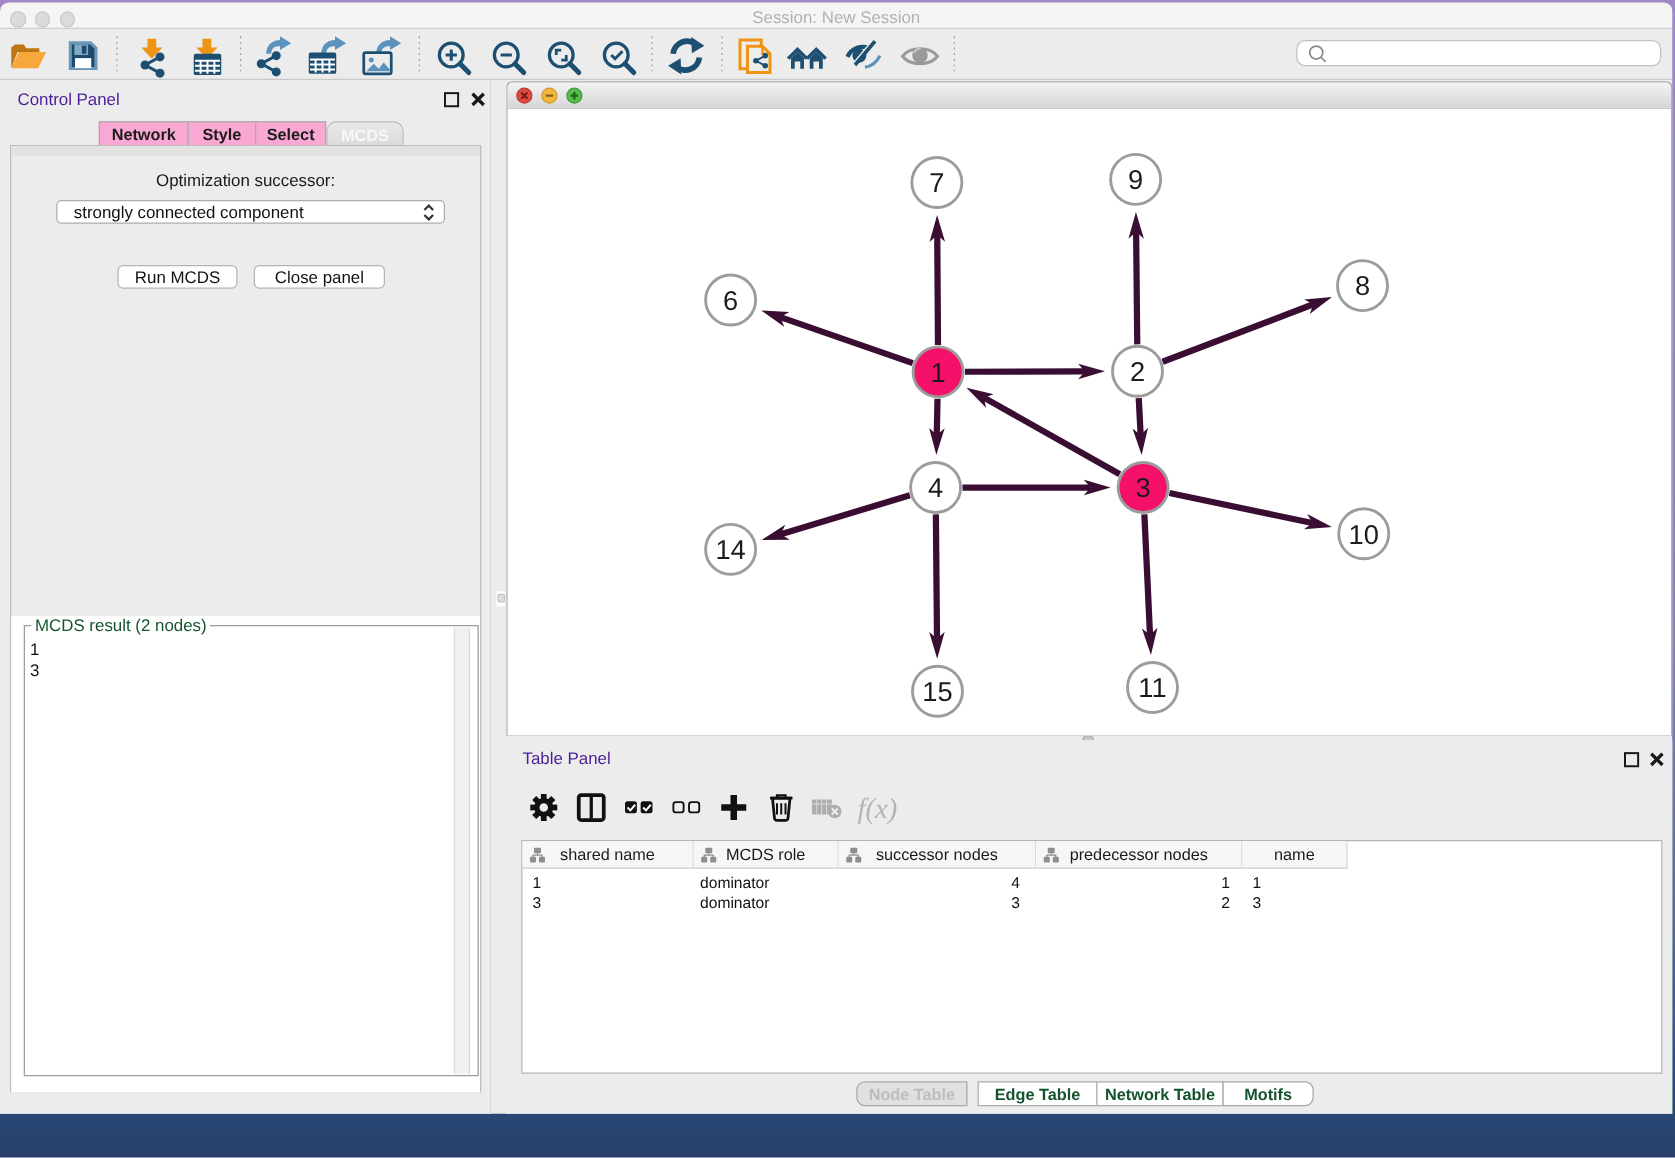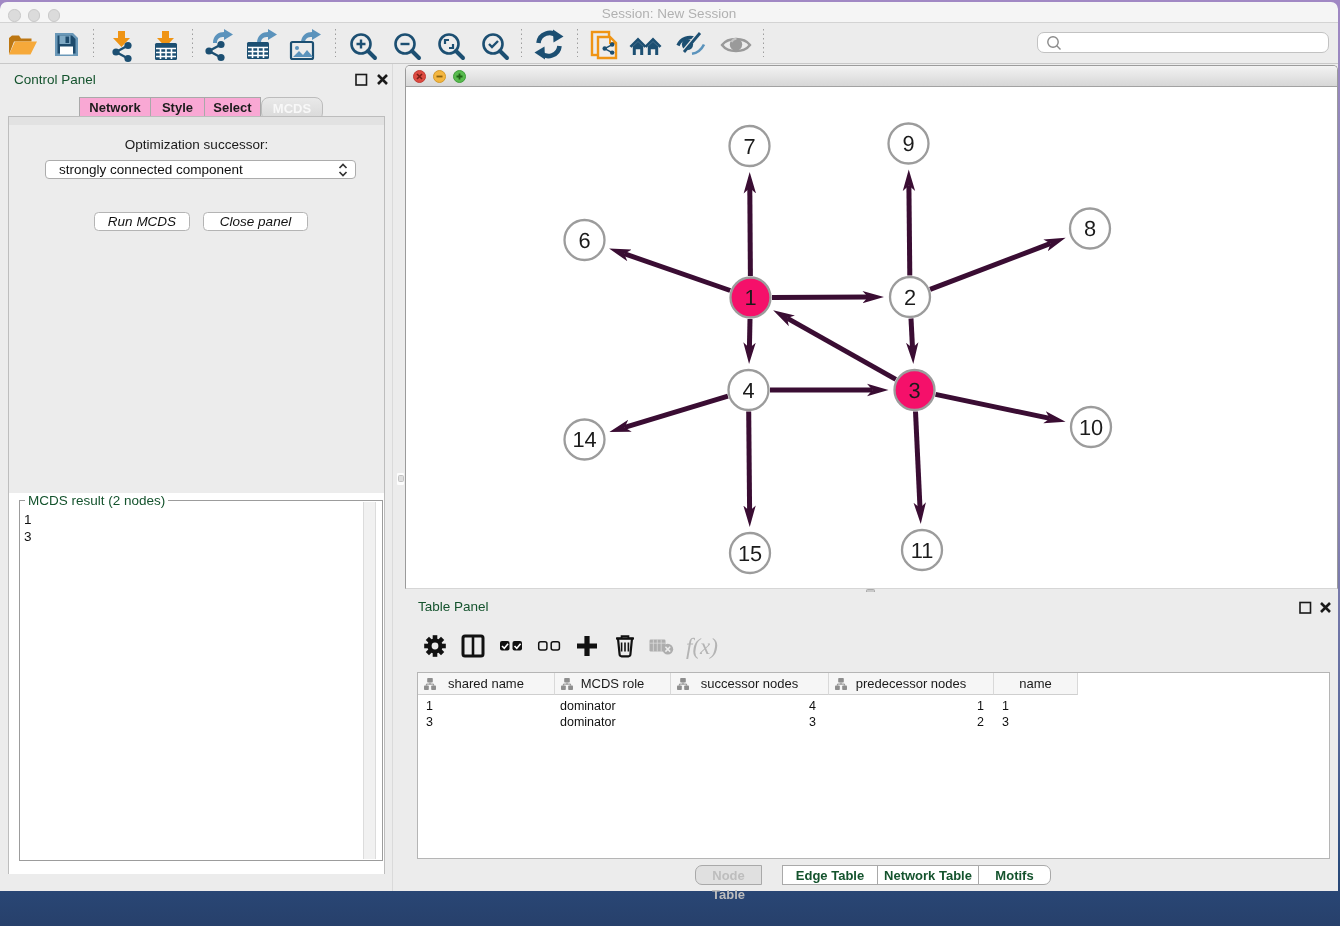--- a/index.html
+++ b/index.html
@@ -7,25 +7,25 @@
 .abs { position:absolute; }
 #appwin { position:absolute; left:0; top:0; width:1338px; height:926px; border-radius:8px 8px 8px 8px; overflow:hidden; }
 #titlebar { position:absolute; left:0; top:2px; width:1338px; height:21px; background:#f5f5f5; border-radius:7px 7px 0 0; border-bottom:1px solid #d3d3d3; }
 .tl { position:absolute; top:7px; width:12.5px; height:12.5px; border-radius:50%; background:#dbdbdb; border:1px solid #c9c9c9; }
 #wtitle { position:absolute; top:4px; left:0; width:1338px; text-align:center; font-size:13.5px; color:#b1b1b1; }
 #toolbar { position:absolute; left:0; top:23px; width:1338px; height:41px; background:#ececec; border-bottom:1px solid #c8c8c8; }
 #content { position:absolute; left:0; top:64px; width:1338px; height:827px; background:#ececec; }
 #statusbar { position:absolute; left:0; top:891px; width:1338px; height:35px; background:#ececec; border-top:1px solid #c6c6c6; }
 #searchbox { position:absolute; left:1037px; top:9px; width:292px; height:21px; background:#fff; border:1px solid #c2c2c2; border-radius:7px; }
 #cpanel { position:absolute; left:0; top:0; width:393px; height:827px; background:#ececec; }
-.paneltitle { font-size:13.5px; color:#14532d; }
+.paneltitle { font-size:13.5px; color:#4c1d95; }
 .tab { position:absolute; top:33px; height:20px; background:#f9a8d4; border:1px solid #a9a9a9; font-size:13px; font-weight:bold; color:#1c1c1c; text-align:center; line-height:19px; }
 #tabpanel { position:absolute; left:8px; top:52px; width:377px; height:758px; border:1px solid #bdbdbd; background:#ececec; }
 #mcdstab { position:absolute; left:261px; top:33px; width:62px; height:24px; background:linear-gradient(#e9e9e9,#d8d8d8); border:1px solid #bcbcbc; border-radius:8px; color:#f8f8f8; font-size:13px; font-weight:bold; text-align:center; line-height:22px; }
-.btn { position:absolute; height:19px; background:#fff; border:1px solid #b4b4b4; border-radius:4.5px; font-size:13.5px; color:#111; text-align:center; line-height:17px;font-style:italic; }
+.btn { position:absolute; height:19px; background:#fff; border:1px solid #b4b4b4; border-radius:4.5px; font-size:13.5px; color:#111; text-align:center; line-height:17px; }
 #netwin { position:absolute; left:405px; top:1px; width:933px; height:524px; border:1px solid #9b9b9b; border-bottom-color:#d6d6d6; border-radius:5px 5px 0 0; background:#fff; }
 #nettitle { position:absolute; left:0; top:0; width:931px; height:21px; background:linear-gradient(#f3f3f3,#d7d7d7); border-bottom:1px solid #a2a2a2; border-radius:4px 4px 0 0; }
 .light { position:absolute; top:4px; width:13px; height:13px; border-radius:50%; }
 #tablepanel { position:absolute; left:405px; top:528px; width:933px; height:299px; background:#ececec; }
 .btab { position:absolute; top:273px; height:20px; background:#fff; border:1px solid #a9a9a9; font-size:13px; font-weight:bold; color:#14532d; text-align:center; line-height:19px; }
 .hdrcell { position:absolute; top:0; height:22px; background:#f6f6f6; border-right:1px solid #d9d9d9; border-bottom:1px solid #cfcfcf; font-size:13px; color:#1a1a1a; text-align:center; line-height:22px; }
 .rowtxt { position:absolute; font-size:12.5px; color:#111; }
 </style></head><body>
 <div id="appwin">
  <div id="titlebar">
@@ -376,19 +376,19 @@
      <div class="rowtxt" style="left:142px;top:26px">dominator</div>
      <div class="rowtxt" style="left:253px;top:26px;width:145px;text-align:right">4</div>
      <div class="rowtxt" style="left:411px;top:26px;width:155px;text-align:right">1</div>
      <div class="rowtxt" style="left:584px;top:26px">1</div>
      <div class="rowtxt" style="left:8px;top:42px">3</div>
      <div class="rowtxt" style="left:142px;top:42px">dominator</div>
      <div class="rowtxt" style="left:253px;top:42px;width:145px;text-align:right">3</div>
      <div class="rowtxt" style="left:411px;top:42px;width:155px;text-align:right">2</div>
      <div class="rowtxt" style="left:584px;top:42px">3</div>
    </div>
-   <div class="btab" style="left:290px;width:67px;border-radius:7px 0 0 7px;background:#e0e0e0;color:#bdbdbd">Node Table</div>
+   <div class="btab" style="left:280px;width:89px;border-radius:7px 0 0 7px;background:#e0e0e0;color:#bdbdbd">Node Table</div>
    <div class="btab" style="left:377px;width:96px">Edge Table</div>
    <div class="btab" style="left:472px;width:102px">Network Table</div>
    <div class="btab" style="left:573px;width:73px;border-radius:0 7px 7px 0">Motifs</div>
   </div>
  </div>
 </div>
 
 </body></html>

